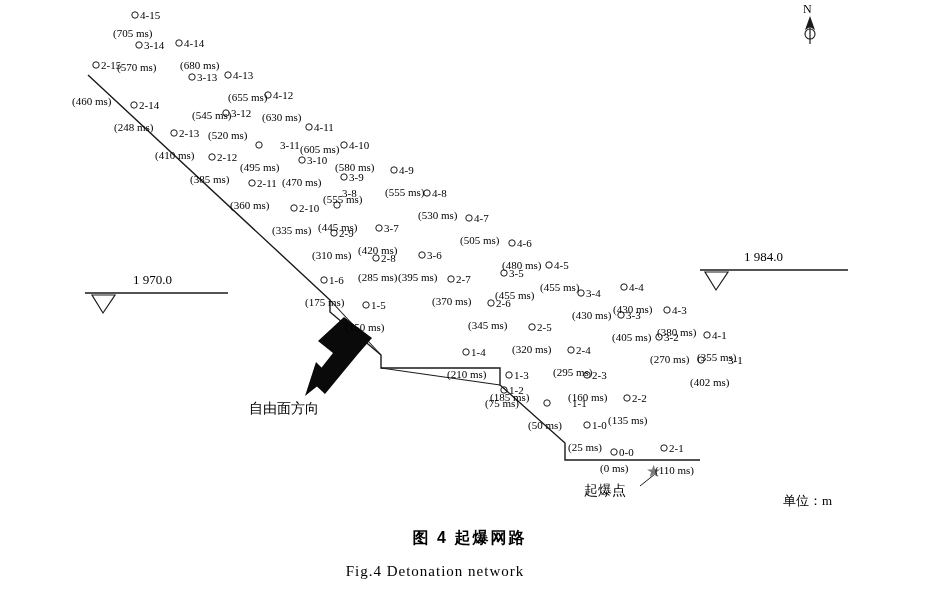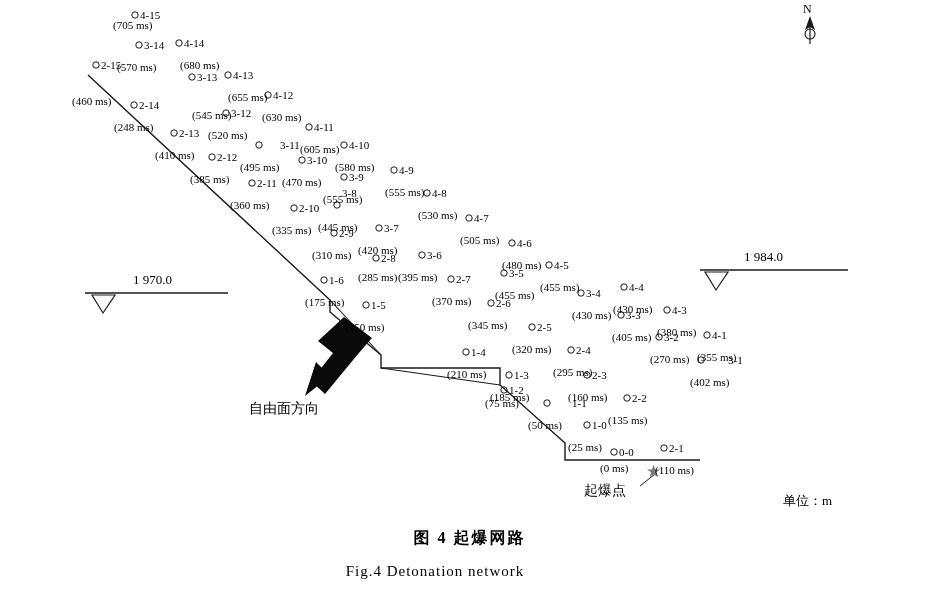--- a/index.html
+++ b/index.html
@@ -71,21 +71,21 @@
     font-family: "Liberation Serif", serif;
   }
   #fig-title-cn {
     position: absolute;
     left: 0;
     top: 528px;
     width: 939px;
     text-align: center;
     font-size: 16px;
     font-weight: bold;
-    font-family: Liberation Serif, serif;
+    font-family: Liberation Sans, sans-serif;
     letter-spacing: 2px;
   }
   #fig-title-en {
     position: absolute;
     left: 0;
     top: 563px;
     width: 870px;
     text-align: center;
     font-size: 15px;
     font-family: "Liberation Serif", serif;
@@ -195,21 +195,21 @@
   <div class="elev" id="elev-left" style="left:133px; top:272px;">1 970.0</div>
   <div class="elev" id="elev-right" style="left:744px; top:249px;">1 984.0</div>
 
   <div class="lbl" id="free-face-label">自由面方向</div>
   <div class="lbl" id="init-point-label">起爆点</div>
   <div class="lbl" id="unit-label">单位：m</div>
   <div class="lbl" id="north-label">N</div>
 
   <div id="holes-layer">
       <div class="hole" style="left: 140px; top: 10px;">4-15</div>
-      <div class="delay" style="left: 113px; top: 20px;">(705 ms)</div>
+      <div class="delay" style="left: 113px; top: 28px;">(705 ms)</div>
       <div class="hole" style="left: 144px; top: 40px;">3-14</div>
       <div class="delay" style="left: 117px; top: 62px;">(570 ms)</div>
       <div class="hole" style="left: 184px; top: 38px;">4-14</div>
       <div class="delay" style="left: 180px; top: 60px;">(680 ms)</div>
       <div class="hole" style="left: 101px; top: 60px;">2-15</div>
       <div class="delay" style="left: 72px; top: 96px;">(460 ms)</div>
       <div class="hole" style="left: 197px; top: 72px;">3-13</div>
       <div class="delay" style="left: 192px; top: 94px; margin-top: 16px;">(545 ms)</div>
       <div class="hole" style="left: 233px; top: 70px;">4-13</div>
       <div class="delay" style="left: 228px; top: 92px;">(655 ms)</div>

